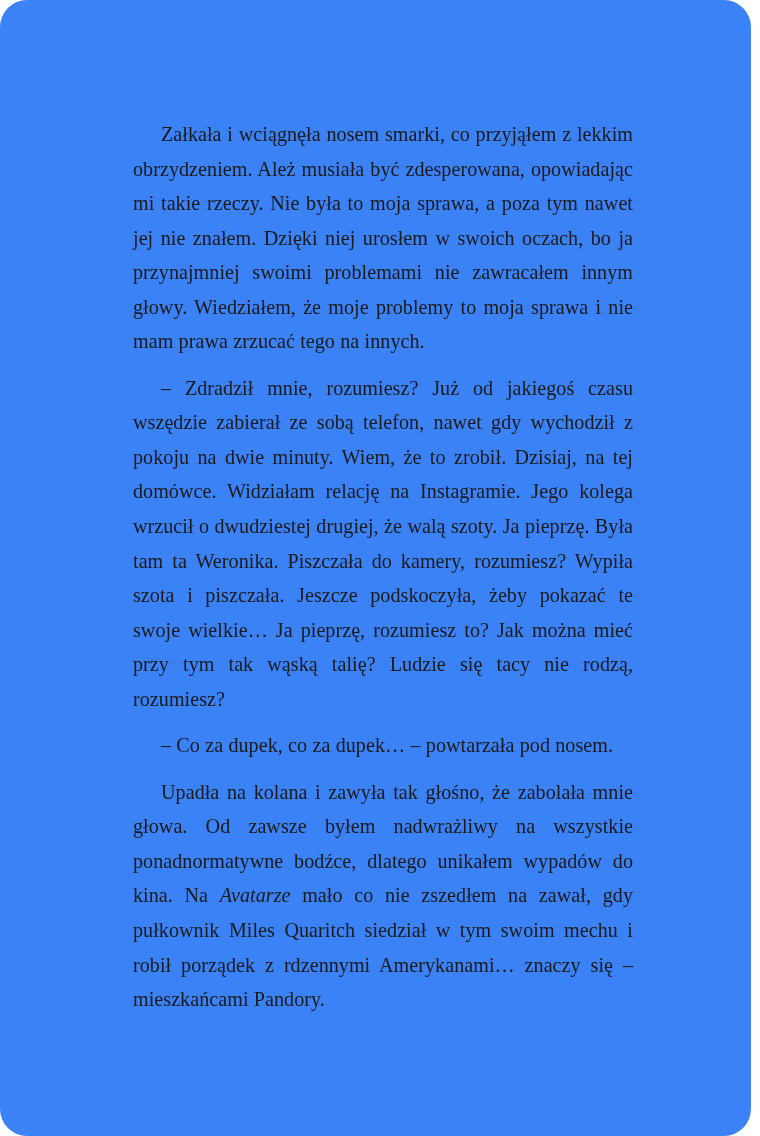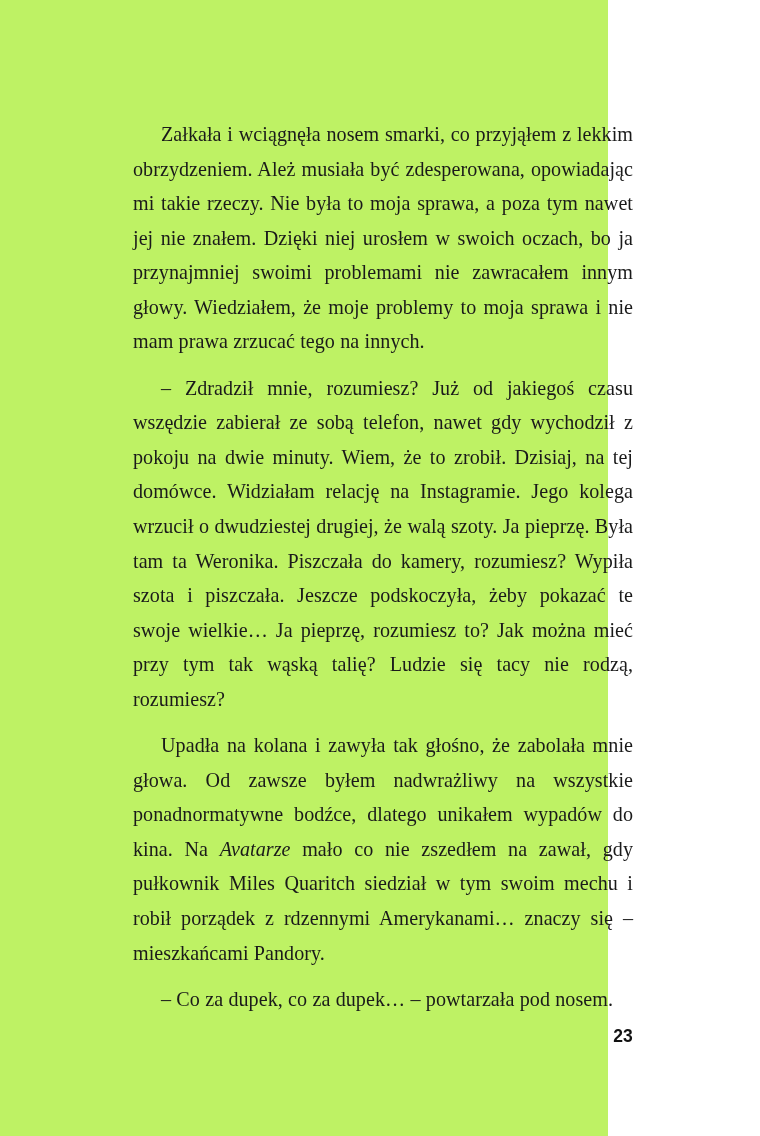--- a/index.html
+++ b/index.html
@@ -14,23 +14,24 @@
     color: #1a1a1a;
     position: relative;
     overflow: hidden;
     -webkit-font-smoothing: antialiased;
   }
 
   .page {
     position: absolute;
     left: 0;
     top: 0;
-    width: 608px;
+    width: 751px;
     height: 1136px;
-    background: #bef264;
+    background: #3b82f6;
+    border-radius: 27px;
   }
 
   .text-block {
     position: absolute;
     left: 133px;
     top: 117px;
     width: 500px;
   }
 
   .para {
@@ -72,21 +73,20 @@
 <body>
 
 <div class="page">
 
   <div class="text-block">
 
     <p class="para">Załkała i wciągnęła nosem smarki, co przyjąłem z lekkim obrzydzeniem. Ależ musiała być zdesperowana, opowiadając mi takie rzeczy. Nie była to moja sprawa, a poza tym nawet jej nie znałem. Dzięki niej urosłem w swoich oczach, bo ja przynajmniej swoimi problemami nie zawracałem innym głowy. Wiedziałem, że moje problemy to moja sprawa i nie mam prawa zrzucać tego na innych.</p>
 
     <p class="para">– Zdradził mnie, rozumiesz? Już od jakiegoś czasu wszędzie zabierał ze sobą telefon, nawet gdy wychodził z pokoju na dwie minuty. Wiem, że to zrobił. Dzisiaj, na tej domówce. Widziałam relację na Instagramie. Jego kolega wrzucił o dwudziestej drugiej, że walą szoty. Ja pieprzę. Była tam ta Weronika. Piszczała do kamery, rozumiesz? Wypiła szota i piszczała. Jeszcze podskoczyła, żeby pokazać te swoje wielkie… Ja pieprzę, rozumiesz to? Jak można mieć przy tym tak wąską talię? Ludzie się tacy nie rodzą, rozumiesz?</p>
 
+    <p class="para">– Co za dupek, co za dupek… – powtarzała pod nosem.</p>
+
     <p class="para"><span>Upadła na kolana i zawyła tak głośno, że zabolała mnie głowa. Od zawsze byłem nadwrażliwy na wszystkie ponadnormatywne bodźce, dlatego unikałem wypadów do kina. Na </span><em>Avatarze</em><span> mało co nie zszedłem na zawał, gdy pułkownik Miles Quaritch siedział w tym swoim mechu i robił porządek z rdzennymi Amerykanami… znaczy się – mieszkańcami Pandory.</span></p>
-
-    <p class="para">– Co za dupek, co za dupek… – powtarzała pod nosem.</p>
 
   </div>
 
-  <div class="page-number">23</div>
 
 </div>
 
 </body></html>

